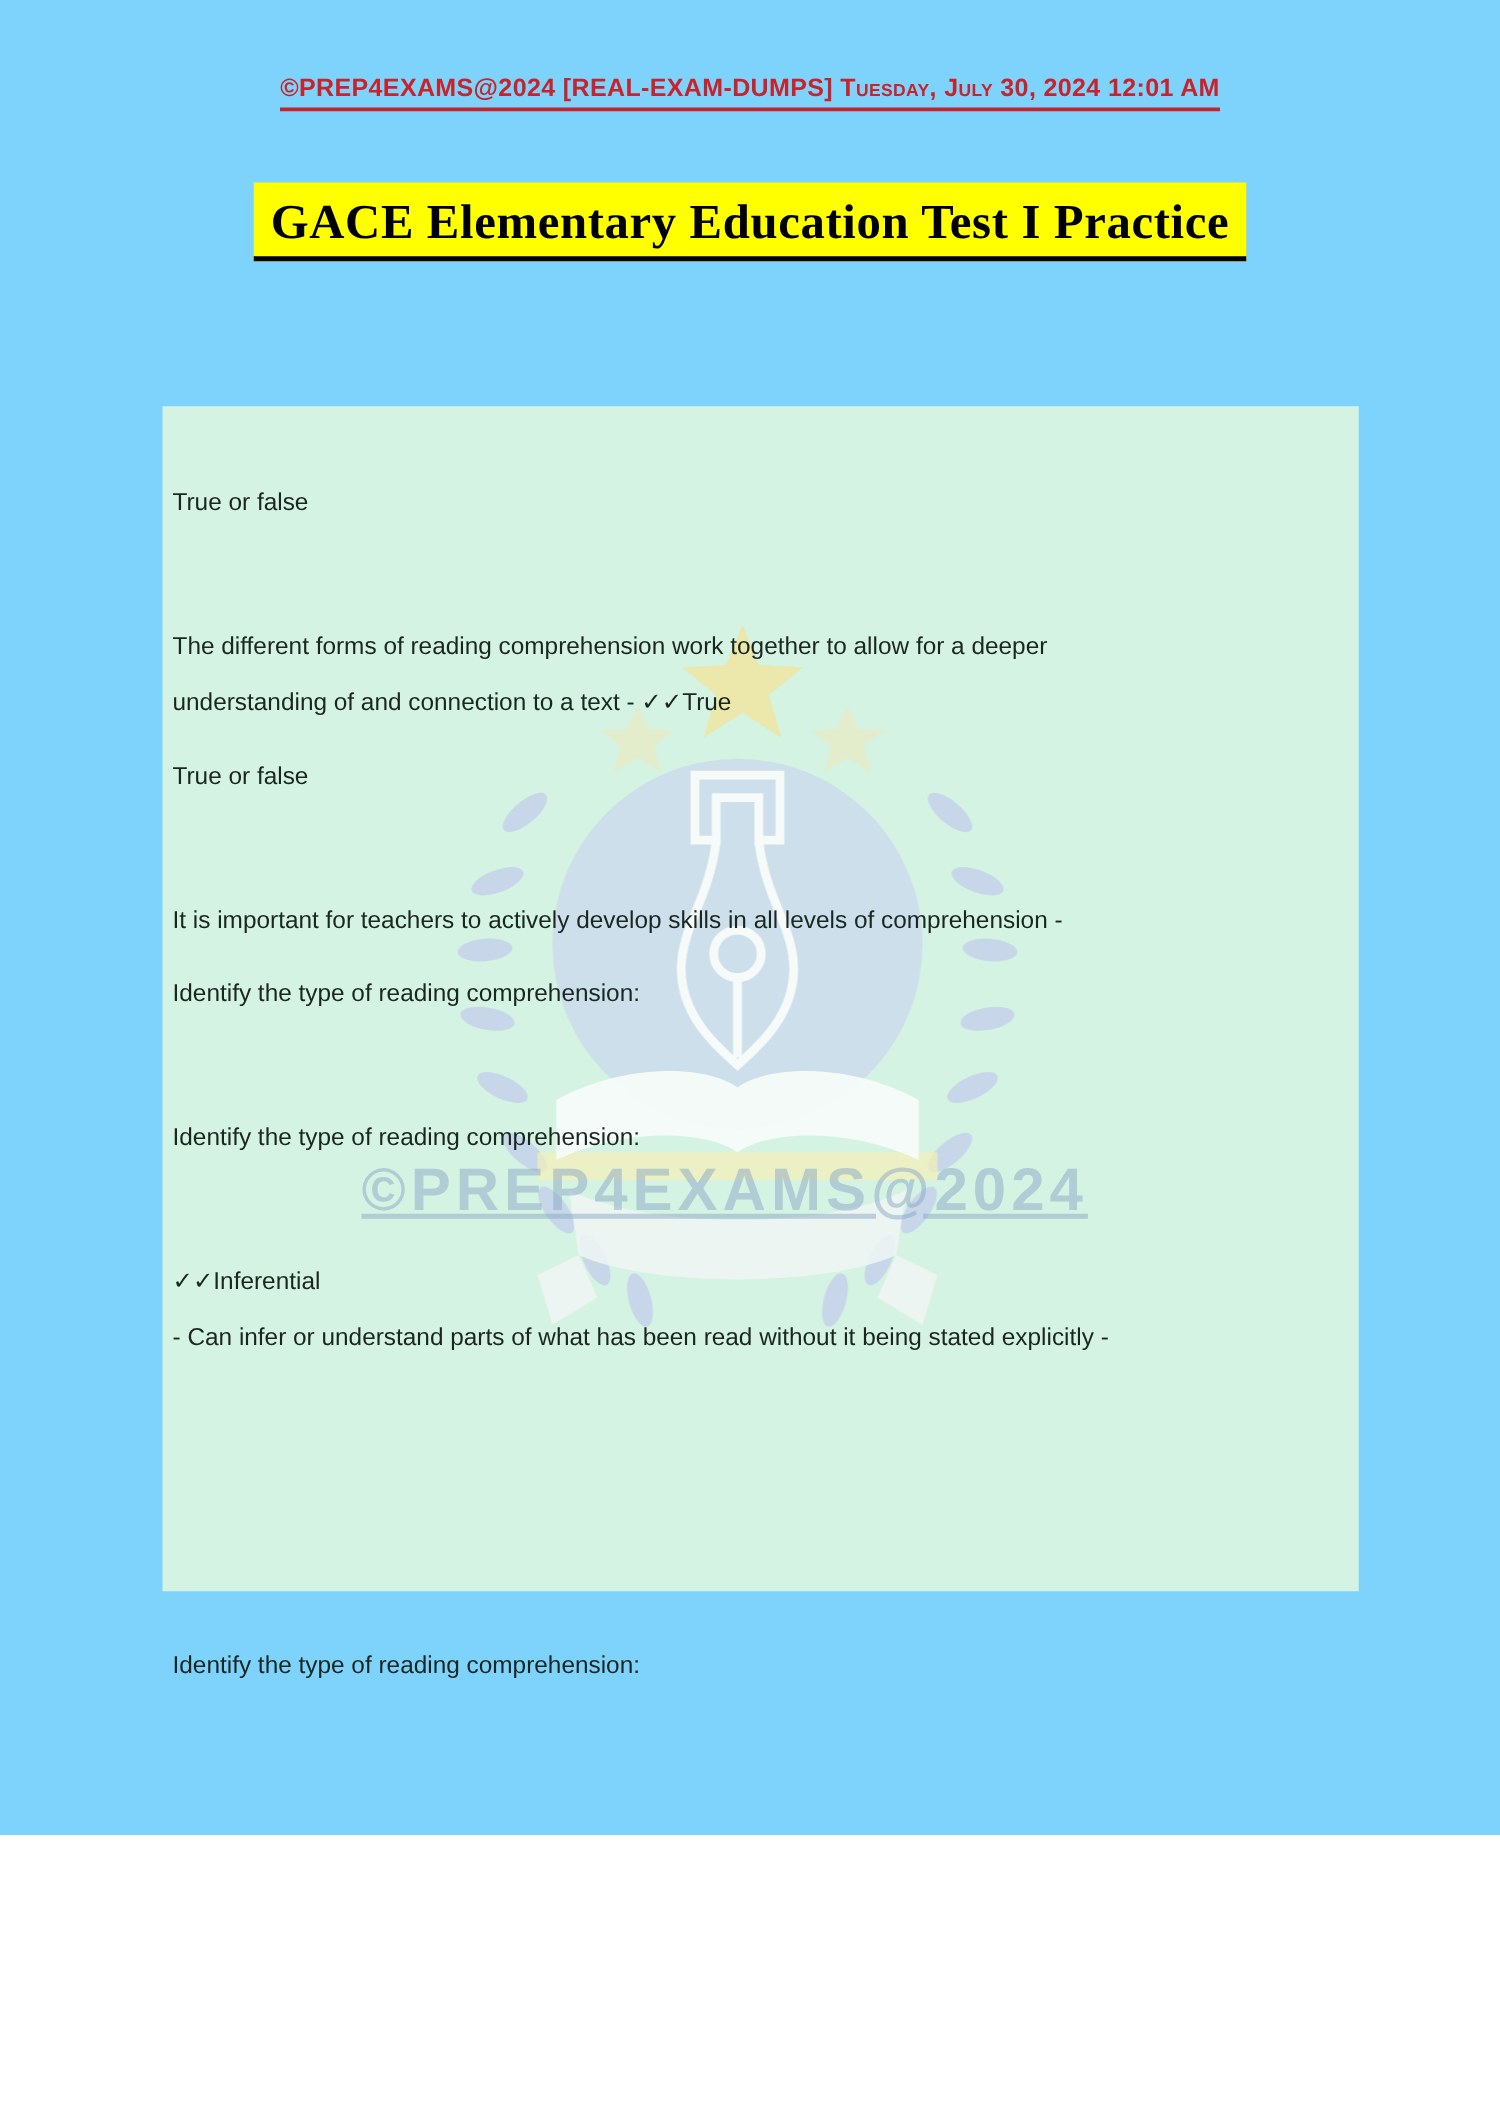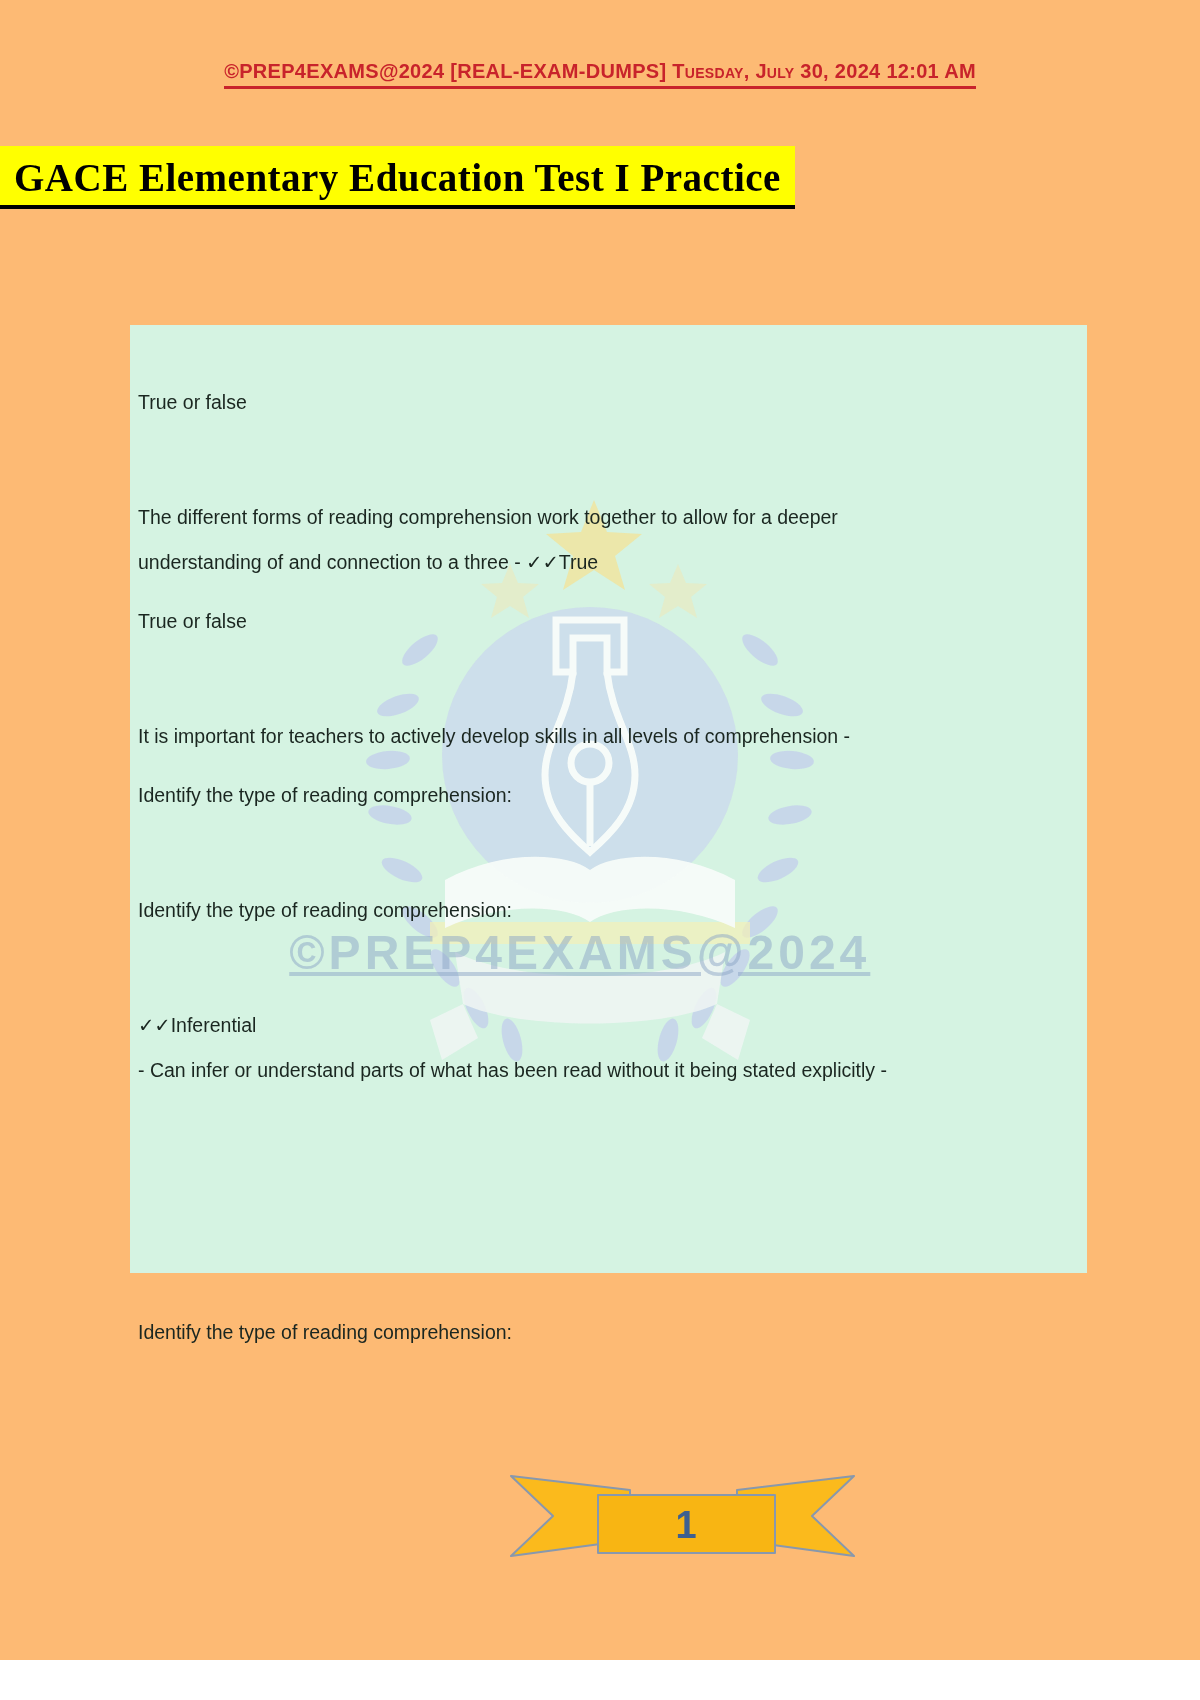--- a/index.html
+++ b/index.html
@@ -1,32 +1,32 @@
 <!DOCTYPE html>
 <html><head>
 <meta charset="utf-8">
 <style>
   html,body{margin:0;padding:0;}
   .page{
-    position:relative; width:1200px; height:1660px;
-    background:#fdba74; overflow:hidden;
+    position:relative; width:1200px; height:1468px;
+    background:#7dd3fc; overflow:hidden;
     font-family:"Liberation Sans", sans-serif;
   }
   
   .header{position:absolute; top:60px; left:0; right:0; text-align:center;}
   .header .hdr-text{
     display:inline-block;
     font-weight:bold; font-size:20px; letter-spacing:.3px;
     font-variant:small-caps;
     color:#c8232b;
     border-bottom:3px solid #c8232b;
     padding-bottom:3px;
   }
   
-  .title{position:absolute; top:146px; left:0; right:0; }
+  .title{position:absolute; top:146px; left:0; right:0; text-align:center;}
   .title .title-line{
     display:inline-block;
     background:#ffff00;
     font-family:"Liberation Serif", serif;
     font-weight:bold; font-size:39px; color:#000;
     padding:9px 14px 5px 14px;
     border-bottom:4px solid #000;
     margin-bottom:19px;
     letter-spacing:.5px;
     white-space:nowrap;
@@ -130,21 +130,21 @@
       </g>
     </svg>
 
     <div class="wm-text">©PREP4EXAMS@2024</div>
 
     <div class="para gap">
       <div class="qa-line">True or false</div>
     </div>
     <div class="para">
       <div class="qa-line">The different forms of reading comprehension work together to allow for a deeper</div>
-      <div class="qa-line">understanding of and connection to a three - ✓✓True</div>
+      <div class="qa-line">understanding of and connection to a text - ✓✓True</div>
     </div>
     <div class="para gap">
       <div class="qa-line">True or false</div>
     </div>
     <div class="para">
       <div class="qa-line">It is important for teachers to actively develop skills in all levels of comprehension -</div>
     </div>
     <div class="para gap">
       <div class="qa-line">Identify the type of reading comprehension:</div>
     </div>

